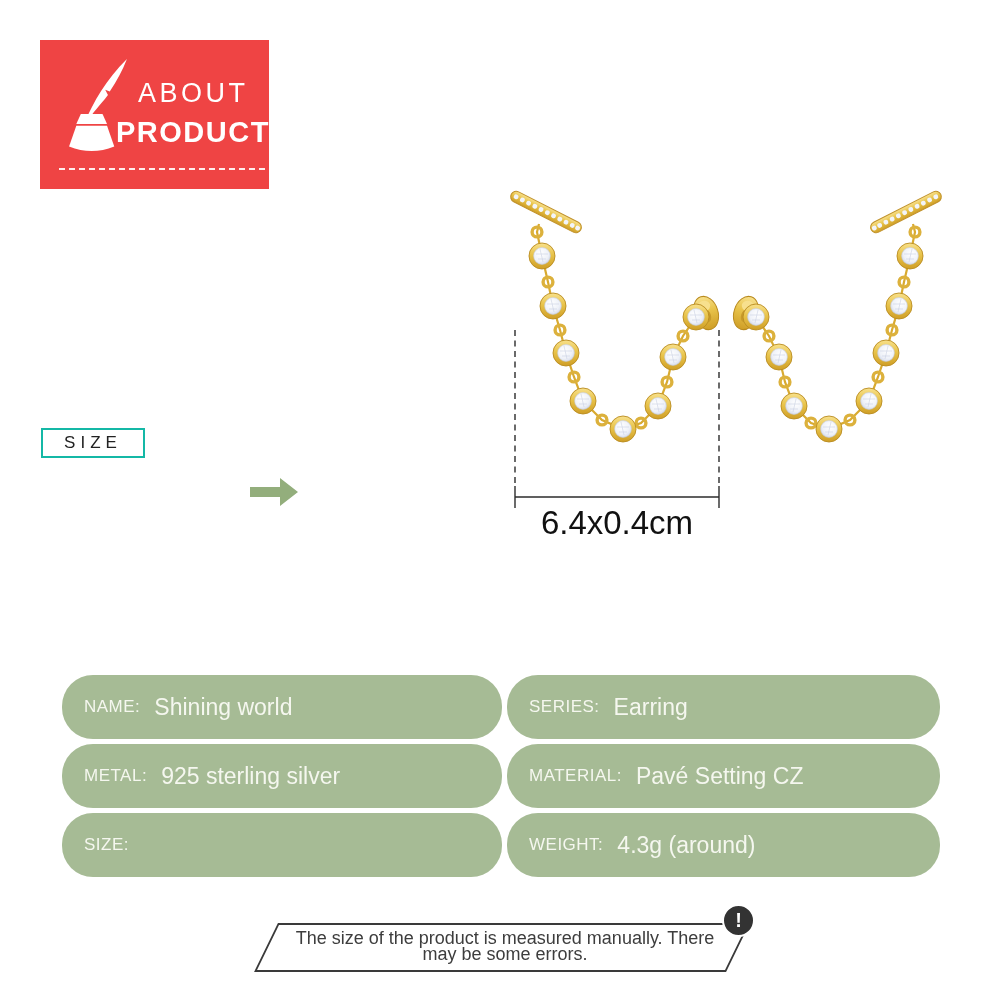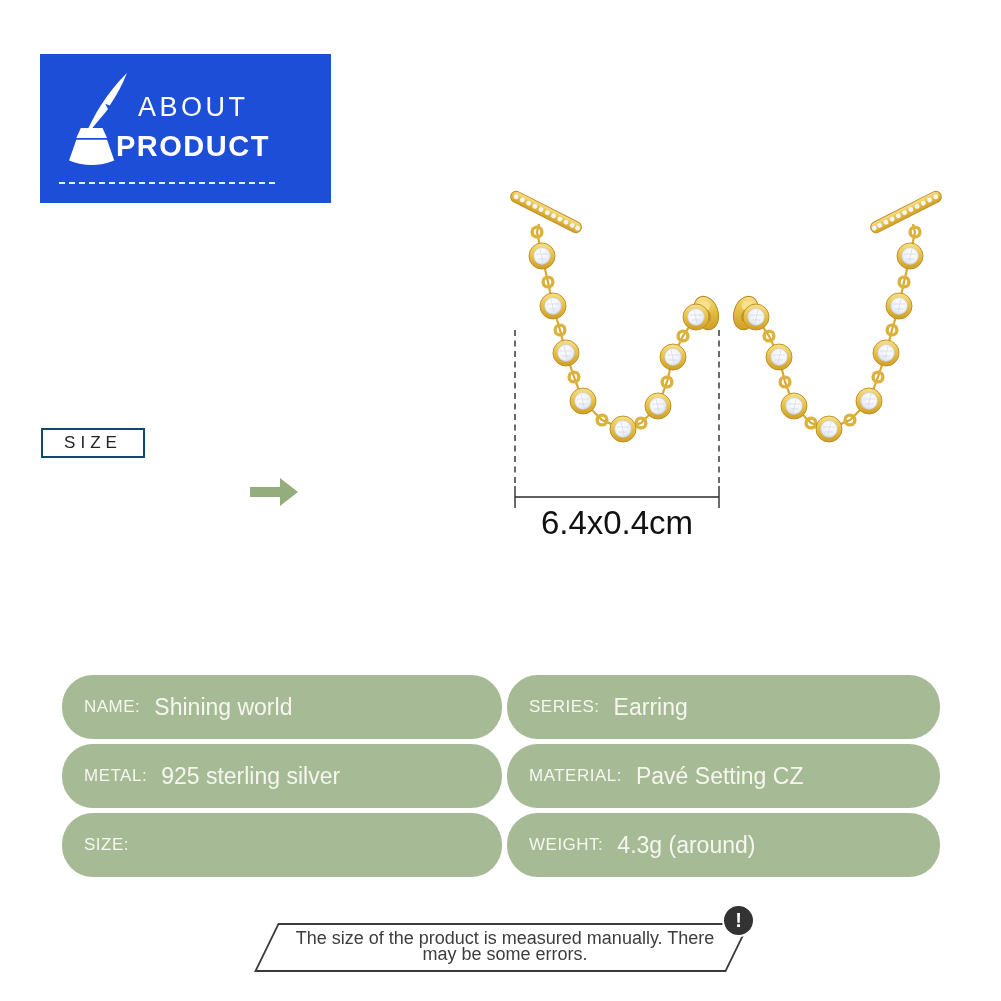--- a/index.html
+++ b/index.html
@@ -1,29 +1,29 @@
 <!DOCTYPE html>
 <html><head>
 <meta charset="utf-8">
 <style>
   html,body{margin:0;padding:0;background:#fff;}
   .canvas{position:relative;width:1001px;height:1001px;background:#ffffff;
           font-family:"Liberation Sans",sans-serif;overflow:hidden;}
 
   
-  .badge{position:absolute;left:40px;top:54px;width:291px;height:149px;background:#1d4ed8;}
+  .badge{position:absolute;left:40px;top:40px;width:229px;height:149px;background:#ef4444;}
   .badge .icon-wrap{position:absolute;left:26px;top:18px;width:64px;height:94px;}
   .badge .t1{position:absolute;left:98px;top:38px;color:#fff;font-size:27px;letter-spacing:3.5px;font-weight:400;}
   .badge .t2{position:absolute;left:76px;top:76px;color:#fff;font-size:29px;letter-spacing:1.5px;font-weight:700;}
   .badge .dash{position:absolute;left:19px;top:128px;width:216px;border-bottom:2px dashed rgba(255,255,255,.9);}
 
   
   .info-heading{position:absolute;left:38px;top:382px;font-size:26px;letter-spacing:4px;
                 color:#1f1f1f;font-weight:500;}
-  .size-box{position:absolute;left:41px;top:428px;width:100px;height:26px;border:2px solid #0c4a6e;
+  .size-box{position:absolute;left:41px;top:428px;width:100px;height:26px;border:2px solid #14b8a6;
             display:flex;align-items:center;justify-content:center;
             font-size:17px;letter-spacing:5px;color:#222;}
 
   
   .fig{position:absolute;left:0;top:0;width:1001px;height:1001px;}
   .dim-label{position:absolute;left:505px;top:504px;width:224px;text-align:center;
              font-size:33px;color:#111;}
 
   
   .spec{position:absolute;left:62px;top:675px;width:878px;height:202px;

